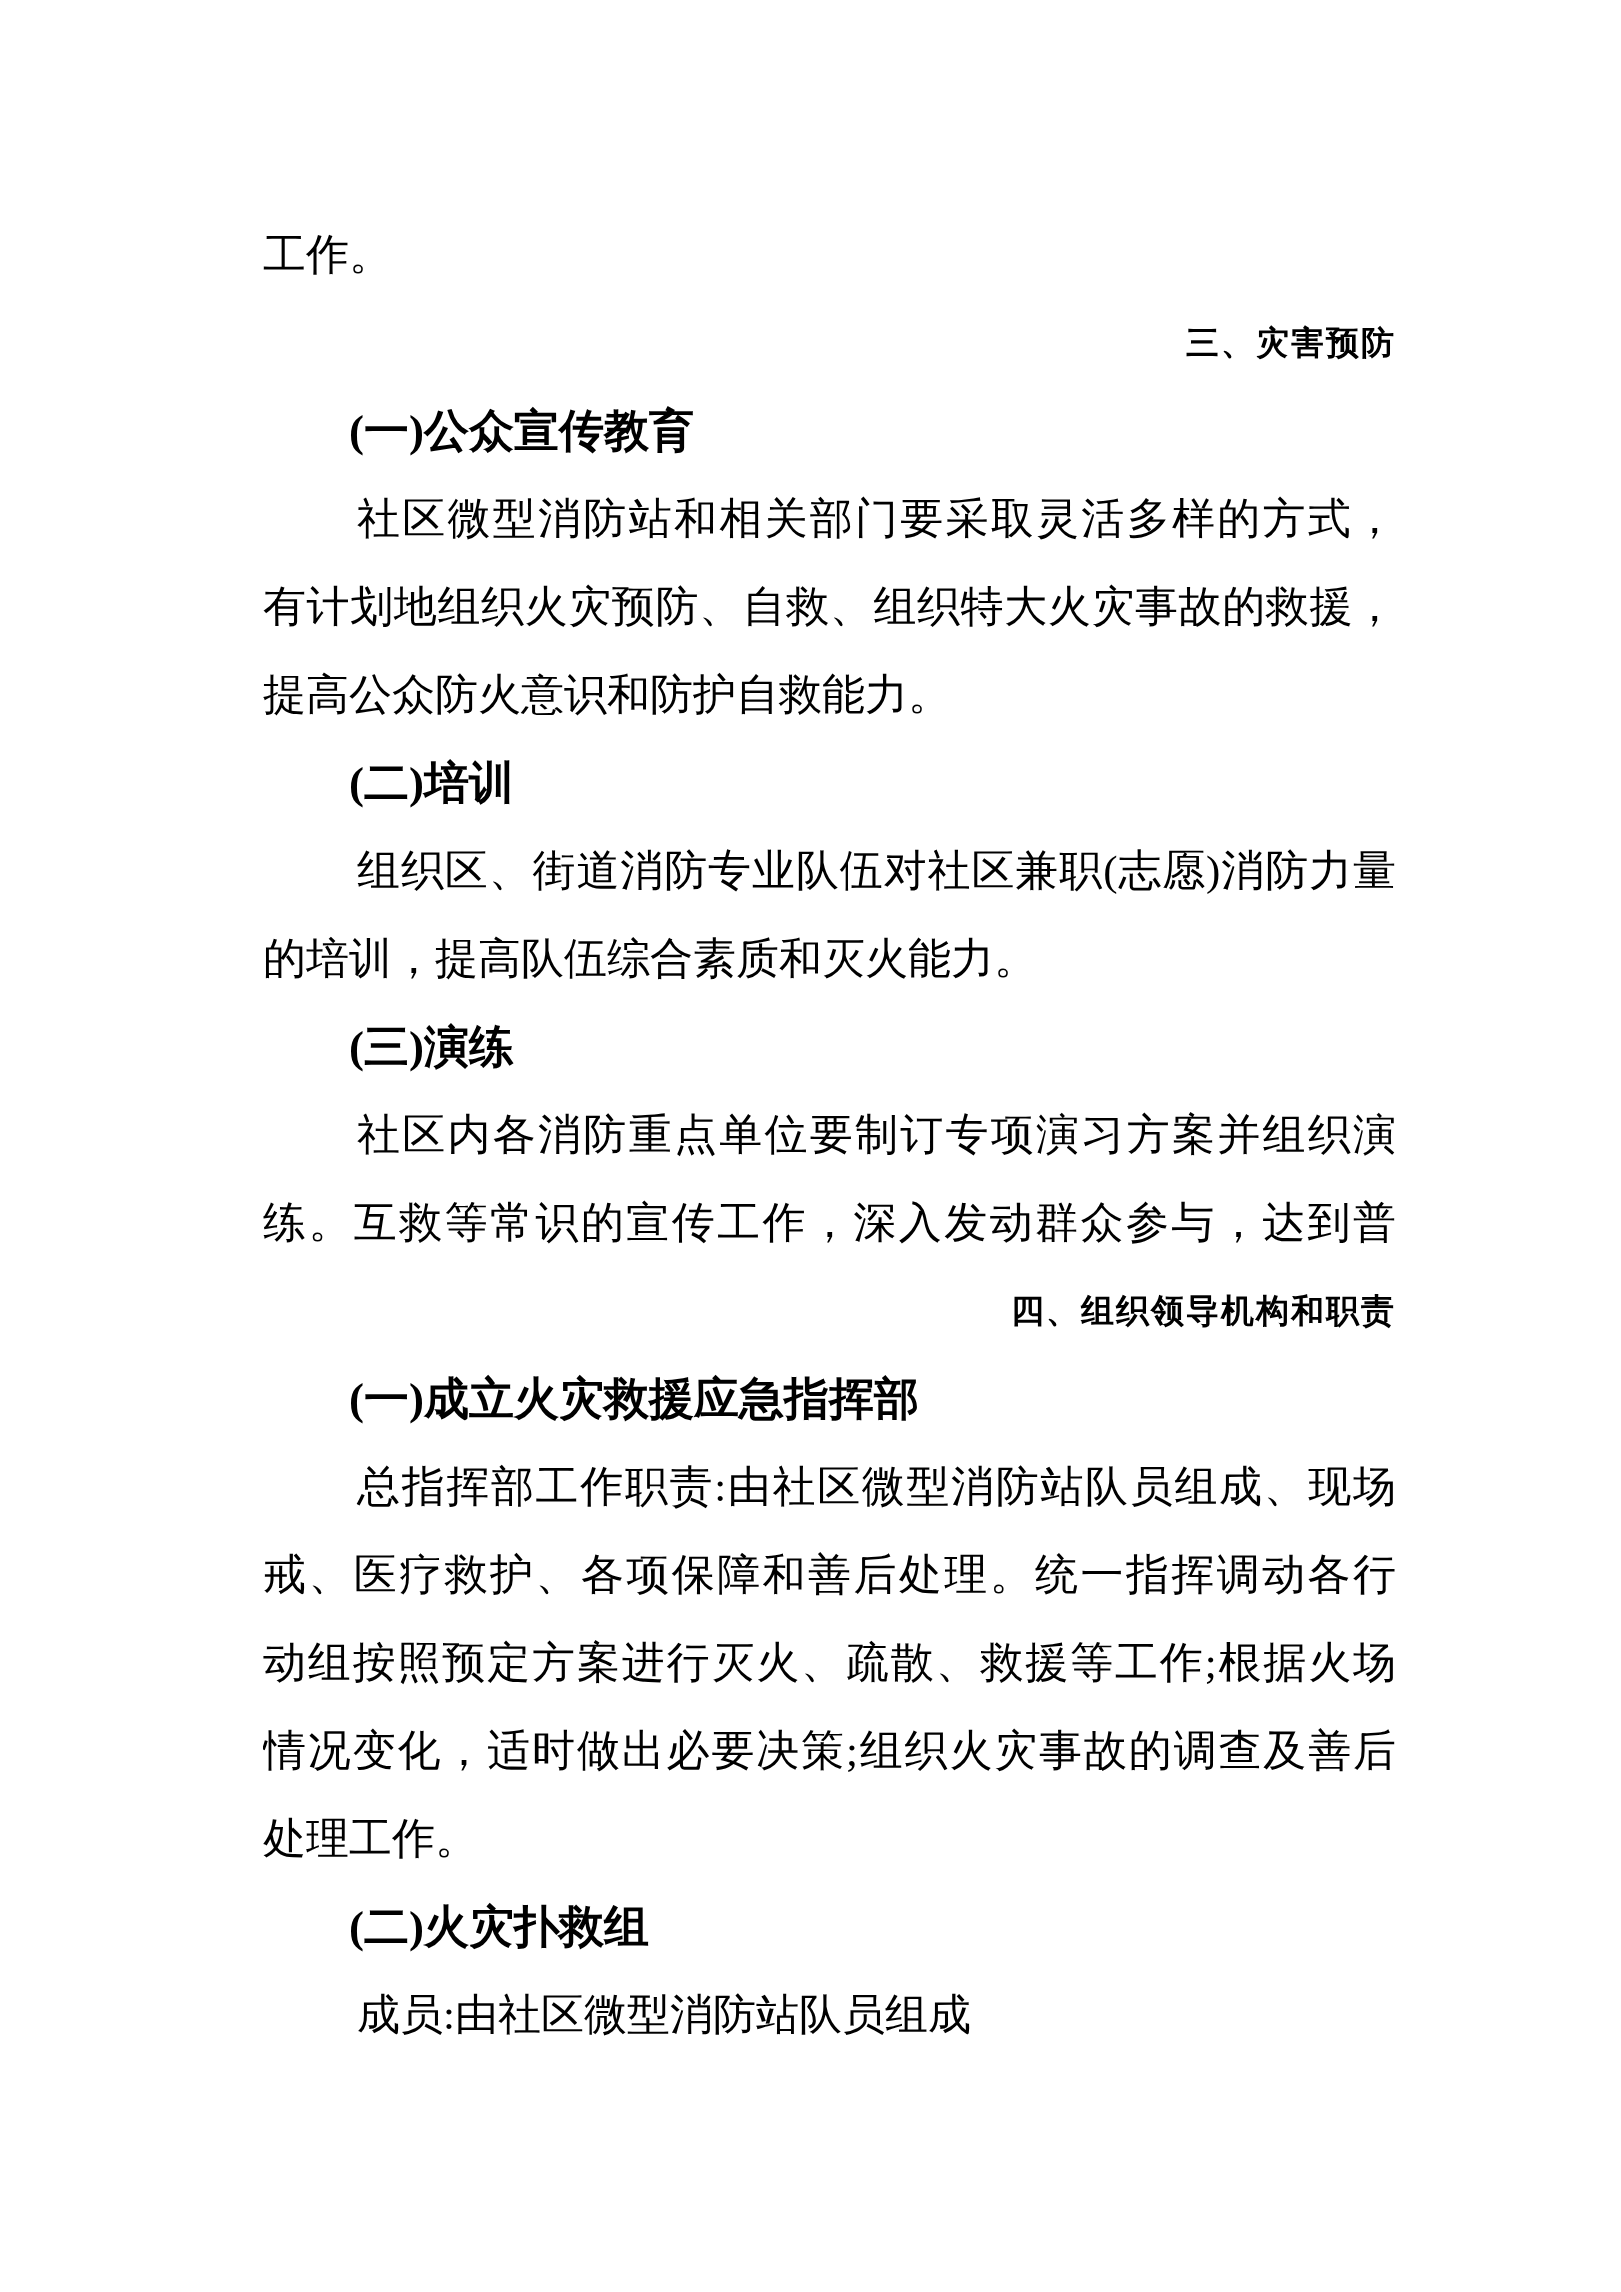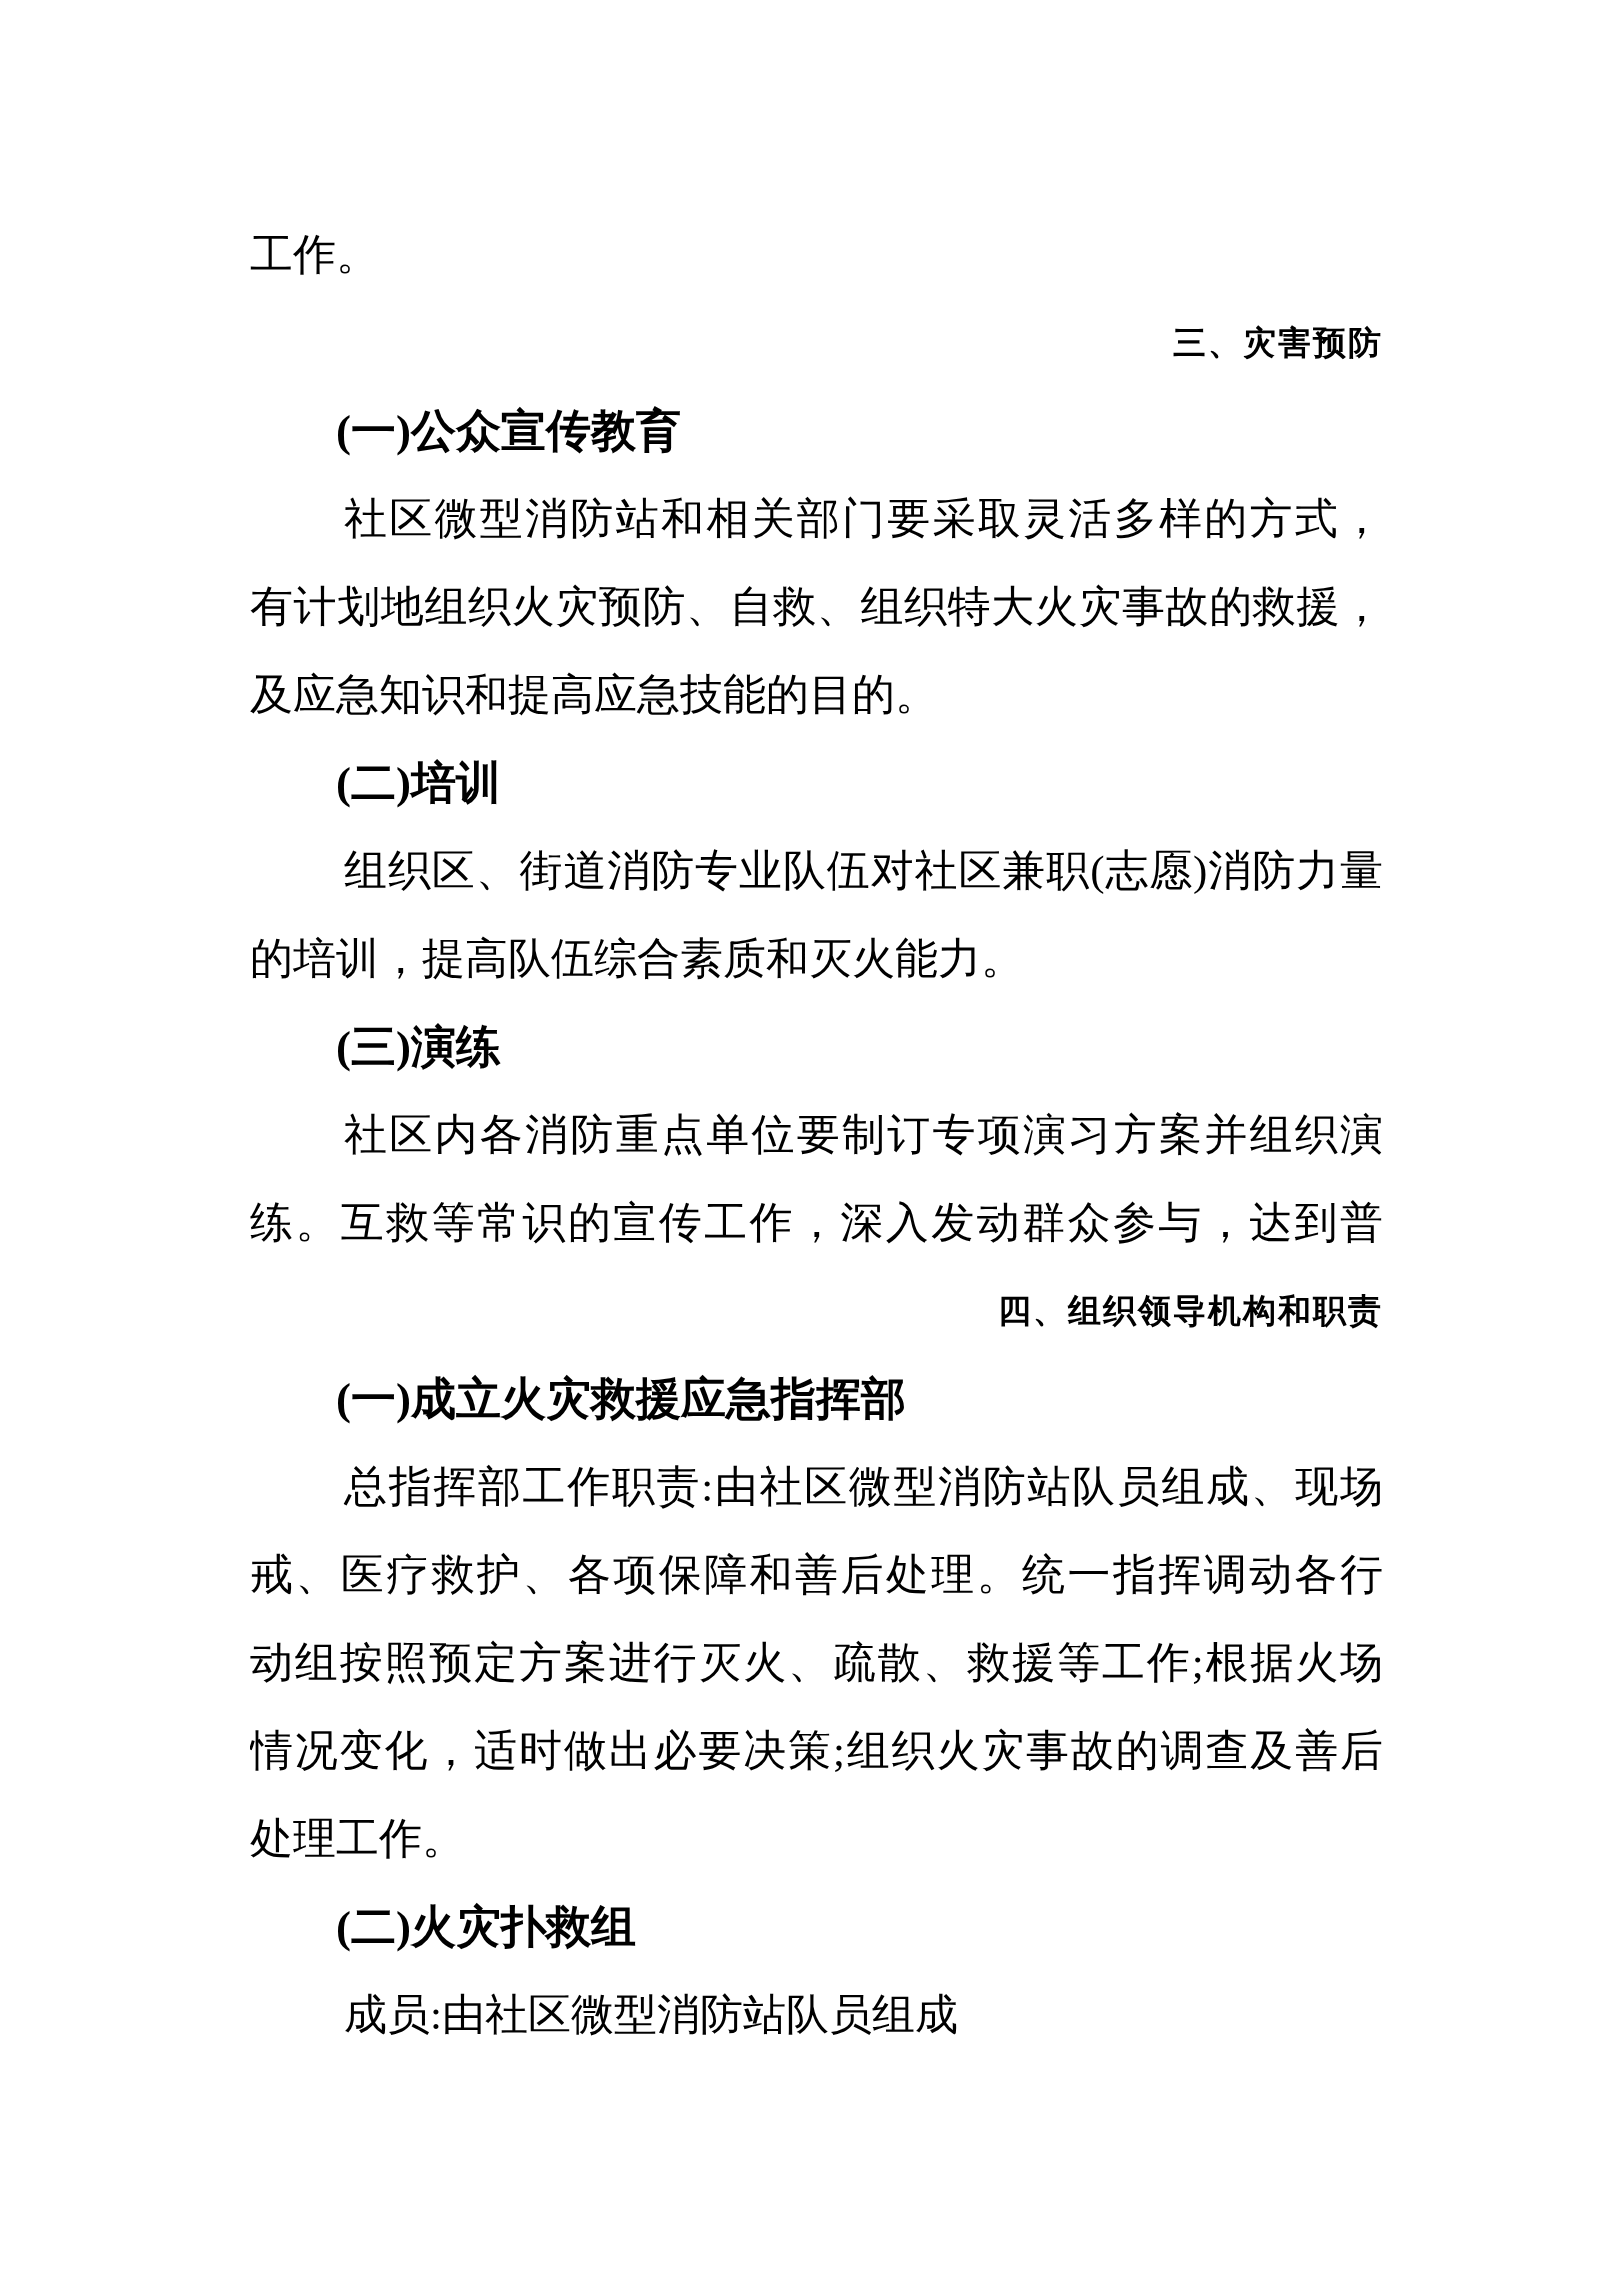--- a/index.html
+++ b/index.html
@@ -10,21 +10,21 @@
   .page {
     position: relative;
     width: 1621px;
     height: 2293px;
     background: #ffffff;
     overflow: hidden;
     font-family: "Liberation Serif", "DejaVu Serif", serif;
   }
   .content {
     position: absolute;
-    left: 250px;
+    left: 263px;
     top: 211px;
     width: 1133px;
   }
   .line {
     height: 88px;
     line-height: 88px;
     font-size: 43px;
     color: #000000;
     overflow: hidden;
     text-align: left;
@@ -55,21 +55,21 @@
 </head>
 <body>
 
 <div class="page" style="background: rgb(255, 255, 255);">
   <div class="content" id="content" style="color: rgb(0, 0, 0);">
       <div class="line body">工作。</div>
       <div class="line h1">三、灾害预防</div>
       <div class="line h2">(一)公众宣传教育</div>
       <div class="line body-first justify">社区微型消防站和相关部门要采取灵活多样的方式，</div>
       <div class="line body justify">有计划地组织火灾预防、自救、组织特大火灾事故的救援，</div>
-      <div class="line body">及应急知识和提高应急技能的目的。</div>
+      <div class="line body">提高公众防火意识和防护自救能力。</div>
       <div class="line h2">(二)培训</div>
       <div class="line body-first justify">组织区、街道消防专业队伍对社区兼职(志愿)消防力量</div>
       <div class="line body">的培训，提高队伍综合素质和灭火能力。</div>
       <div class="line h2">(三)演练</div>
       <div class="line body-first justify">社区内各消防重点单位要制订专项演习方案并组织演</div>
       <div class="line body justify">练。互救等常识的宣传工作，深入发动群众参与，达到普</div>
       <div class="line h1">四、组织领导机构和职责</div>
       <div class="line h2">(一)成立火灾救援应急指挥部</div>
       <div class="line body-first justify">总指挥部工作职责:由社区微型消防站队员组成、现场警</div>
       <div class="line body justify">戒、医疗救护、各项保障和善后处理。统一指挥调动各行</div>

